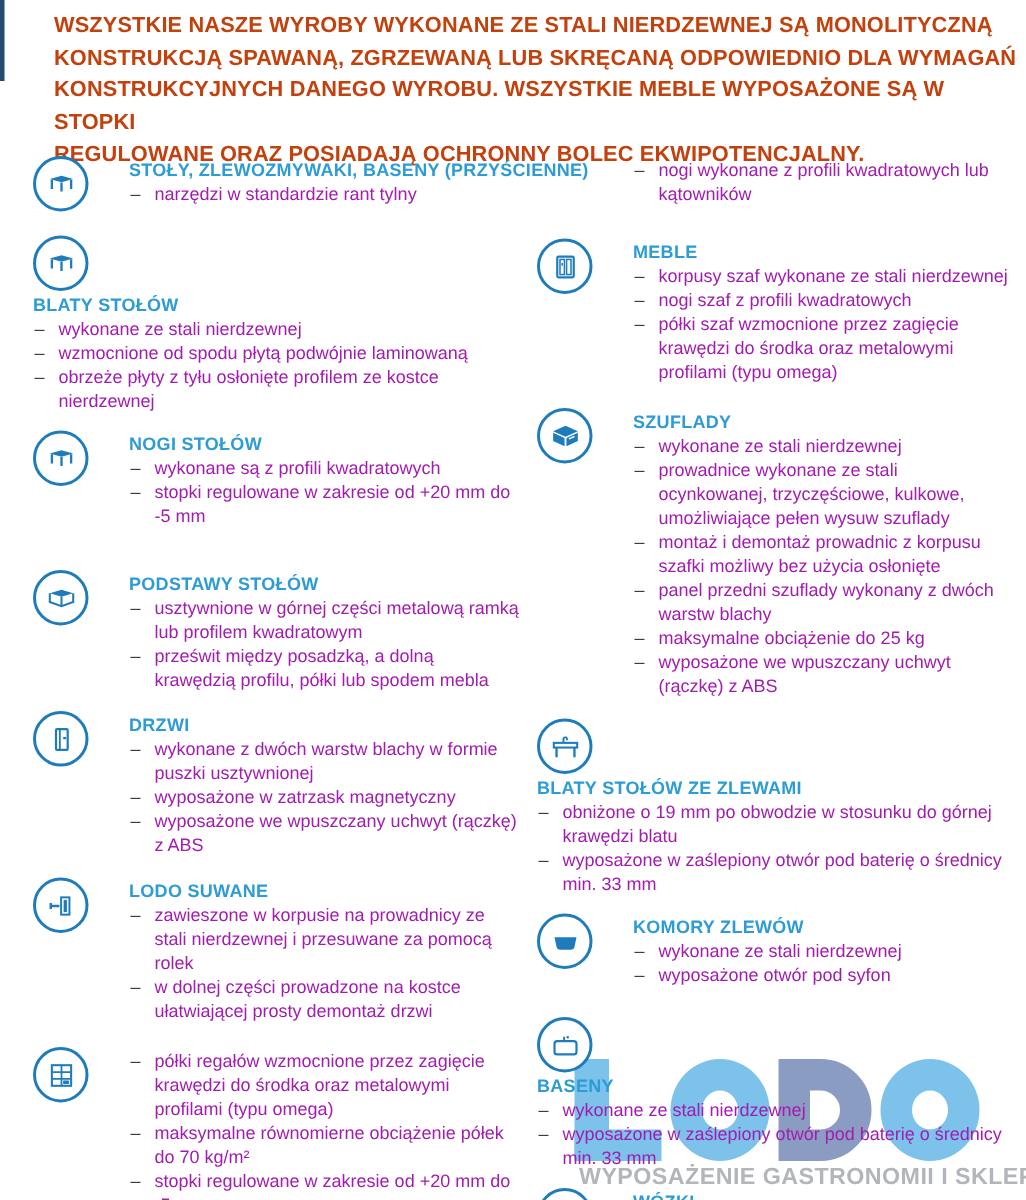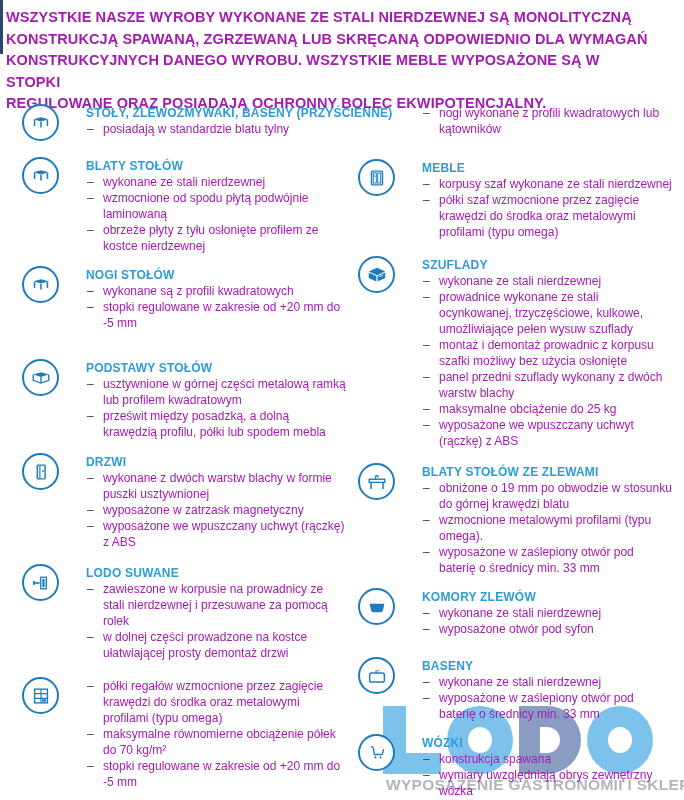--- a/index.html
+++ b/index.html
@@ -1,39 +1,39 @@
 <!DOCTYPE html>
 <html><head>
 <meta charset="utf-8">
 <style>
   html,body{margin:0;padding:0;}
   .page{position:relative;width:684px;height:800px;background:#ffffff;overflow:hidden;
         font-family:"Liberation Sans",sans-serif;}
   .edge-strip{position:absolute;left:0;top:0;width:3px;height:54px;background:#27496d;}
 
-  .header{position:absolute;left:6px;top:7px;width:648px;color:#a21caf;
+  .header{position:absolute;left:36px;top:7px;width:648px;color:#c2410c;
           font-weight:bold;font-size:14.5px;line-height:21.5px;letter-spacing:0.1px;}
 
   .cols{position:absolute;left:22px;top:104px;width:650px;display:flex;z-index:1;}
   .col{width:324px;}
   .col-left{margin-right:12px;}
 
   .sec{display:flex;align-items:flex-start;}
   .icn{flex:0 0 37px;width:37px;height:37px;box-sizing:border-box;border:2.3px solid #1f7cbc;
        border-radius:50%;margin-right:27px;display:flex;align-items:center;justify-content:center;
        background:#fff;}
   .spacer{flex:0 0 64px;}
   .txt{flex:1;padding-top:1px;min-width:0;}
   .txt h3{margin:0;font-size:12px;line-height:16px;font-weight:bold;color:#2d9cd6;
           letter-spacing:0.2px;white-space:nowrap;}
   .txt ul{list-style:none;margin:0;padding:0;}
   .txt li{position:relative;font-size:12px;line-height:16px;color:#a21caf;padding-left:17px;}
   .txt li::before{content:"–";position:absolute;left:1px;top:0;color:#3d3d3d;}
 
-  .mb-a{margin-bottom:16px;} .mb-b{margin-bottom:12px;} .mb-c{margin-bottom:28px;}
+  .mb-a{margin-bottom:16px;} .mb-b{margin-bottom:12px;flex-direction:column;} .mb-c{margin-bottom:28px;}
   .mb-d{margin-bottom:13px;} .mb-e{margin-bottom:14px;} .mb-f{margin-bottom:22px;}
   .mb-g{margin-bottom:20px;justify-content:flex-end;} .mb-0{margin-bottom:0;}
 
   
   .wm{position:absolute;left:383px;top:706px;display:flex;gap:6px;z-index:0;}
   .wm-L{position:relative;width:58px;height:68px;}
   .wm-L::before{content:"";position:absolute;left:0;top:0;width:23px;height:68px;background:#7cc2ea;}
   .wm-L::after{content:"";position:absolute;left:0;bottom:0;width:58px;height:21px;background:#7cc2ea;}
   .wm-O{width:66px;height:68px;box-sizing:border-box;border:21px solid #7cc2ea;border-radius:50%;}
   .wm-D{width:62px;height:68px;box-sizing:border-box;border:21px solid #8b9cc3;
@@ -72,21 +72,21 @@
       <div class="sec mb-a">
         <div class="icn">
           <svg viewBox="0 0 24 24" width="22" height="22">
             <path d="M3.5 8 L12 5.6 L20.5 8 L12 10.4 Z" fill="#1f7cbc"></path>
             <path d="M5 8.6 V15.2 M12 10.6 V17 M19 8.6 V15.2" stroke="#1f7cbc" stroke-width="1.7" fill="none"></path>
           </svg>
         </div>
         <div class="txt">
           <h3>STOŁY, ZLEWOZMYWAKI, BASENY (PRZYŚCIENNE)</h3>
           <ul>
-            <li>posiadają w standardzie blatu tylny</li>
+            <li>narzędzi w standardzie rant tylny</li>
           </ul>
         </div>
       </div>
 
       <div class="sec mb-b">
         <div class="icn">
           <svg viewBox="0 0 24 24" width="22" height="22">
             <path d="M3.5 8 L12 5.6 L20.5 8 L12 10.4 Z" fill="#1f7cbc"></path>
             <path d="M5 8.6 V15.2 M12 10.6 V17 M19 8.6 V15.2" stroke="#1f7cbc" stroke-width="1.7" fill="none"></path>
           </svg>
@@ -204,20 +204,21 @@
             <rect x="6" y="4.5" width="12" height="15" rx="1" fill="none" stroke="#1f7cbc" stroke-width="1.6"></rect>
             <rect x="8" y="6.5" width="3.2" height="11" fill="none" stroke="#1f7cbc" stroke-width="1.1"></rect>
             <rect x="12.8" y="6.5" width="3.2" height="11" fill="none" stroke="#1f7cbc" stroke-width="1.1"></rect>
             <path d="M9.6 9 v2" stroke="#1f7cbc" stroke-width="1.1"></path>
           </svg>
         </div>
         <div class="txt">
           <h3>MEBLE</h3>
           <ul>
             <li>korpusy szaf wykonane ze stali nierdzewnej</li>
+            <li>nogi szaf  z profili kwadratowych</li>
             <li>półki szaf wzmocnione przez zagięcie krawędzi do środka oraz metalowymi profilami (typu omega)</li>
           </ul>
         </div>
       </div>
 
       <div class="sec mb-e">
         <div class="icn">
           <svg viewBox="0 0 24 24" width="22" height="22">
             <path d="M12 4.2 L21 8.2 L12 12.2 L3 8.2 Z" fill="#1f7cbc"></path>
             <path d="M3 9.3 L11.3 13 V19 L3 15.3 Z" fill="#1f7cbc"></path>
@@ -243,21 +244,20 @@
           <svg viewBox="0 0 24 24" width="22" height="22">
             <rect x="3.5" y="9" width="17" height="3.4" fill="none" stroke="#1f7cbc" stroke-width="1.5"></rect>
             <path d="M5.5 12.4 V19.5 M18.5 12.4 V19.5" stroke="#1f7cbc" stroke-width="1.7"></path>
             <path d="M10.5 9 V6.2 Q10.5 5 11.7 5 H13 M13 5 V7" stroke="#1f7cbc" stroke-width="1.4" fill="none"></path>
           </svg>
         </div>
         <div class="txt">
           <h3>BLATY STOŁÓW ZE ZLEWAMI</h3>
           <ul>
             <li>obniżone o 19 mm po obwodzie w stosunku do górnej krawędzi blatu</li>
-            <li>wzmocnione  metalowymi profilami (typu omega).</li>
             <li>wyposażone w zaślepiony otwór pod baterię o średnicy min. 33 mm</li>
           </ul>
         </div>
       </div>
 
       <div class="sec mb-g">
         <div class="icn">
           <svg viewBox="0 0 24 24" width="22" height="22">
             <path d="M4 8.5 H20 L18.6 15.2 Q18.1 17.6 15.6 17.6 H8.4 Q5.9 17.6 5.4 15.2 Z" fill="#1f7cbc"></path>
           </svg>

